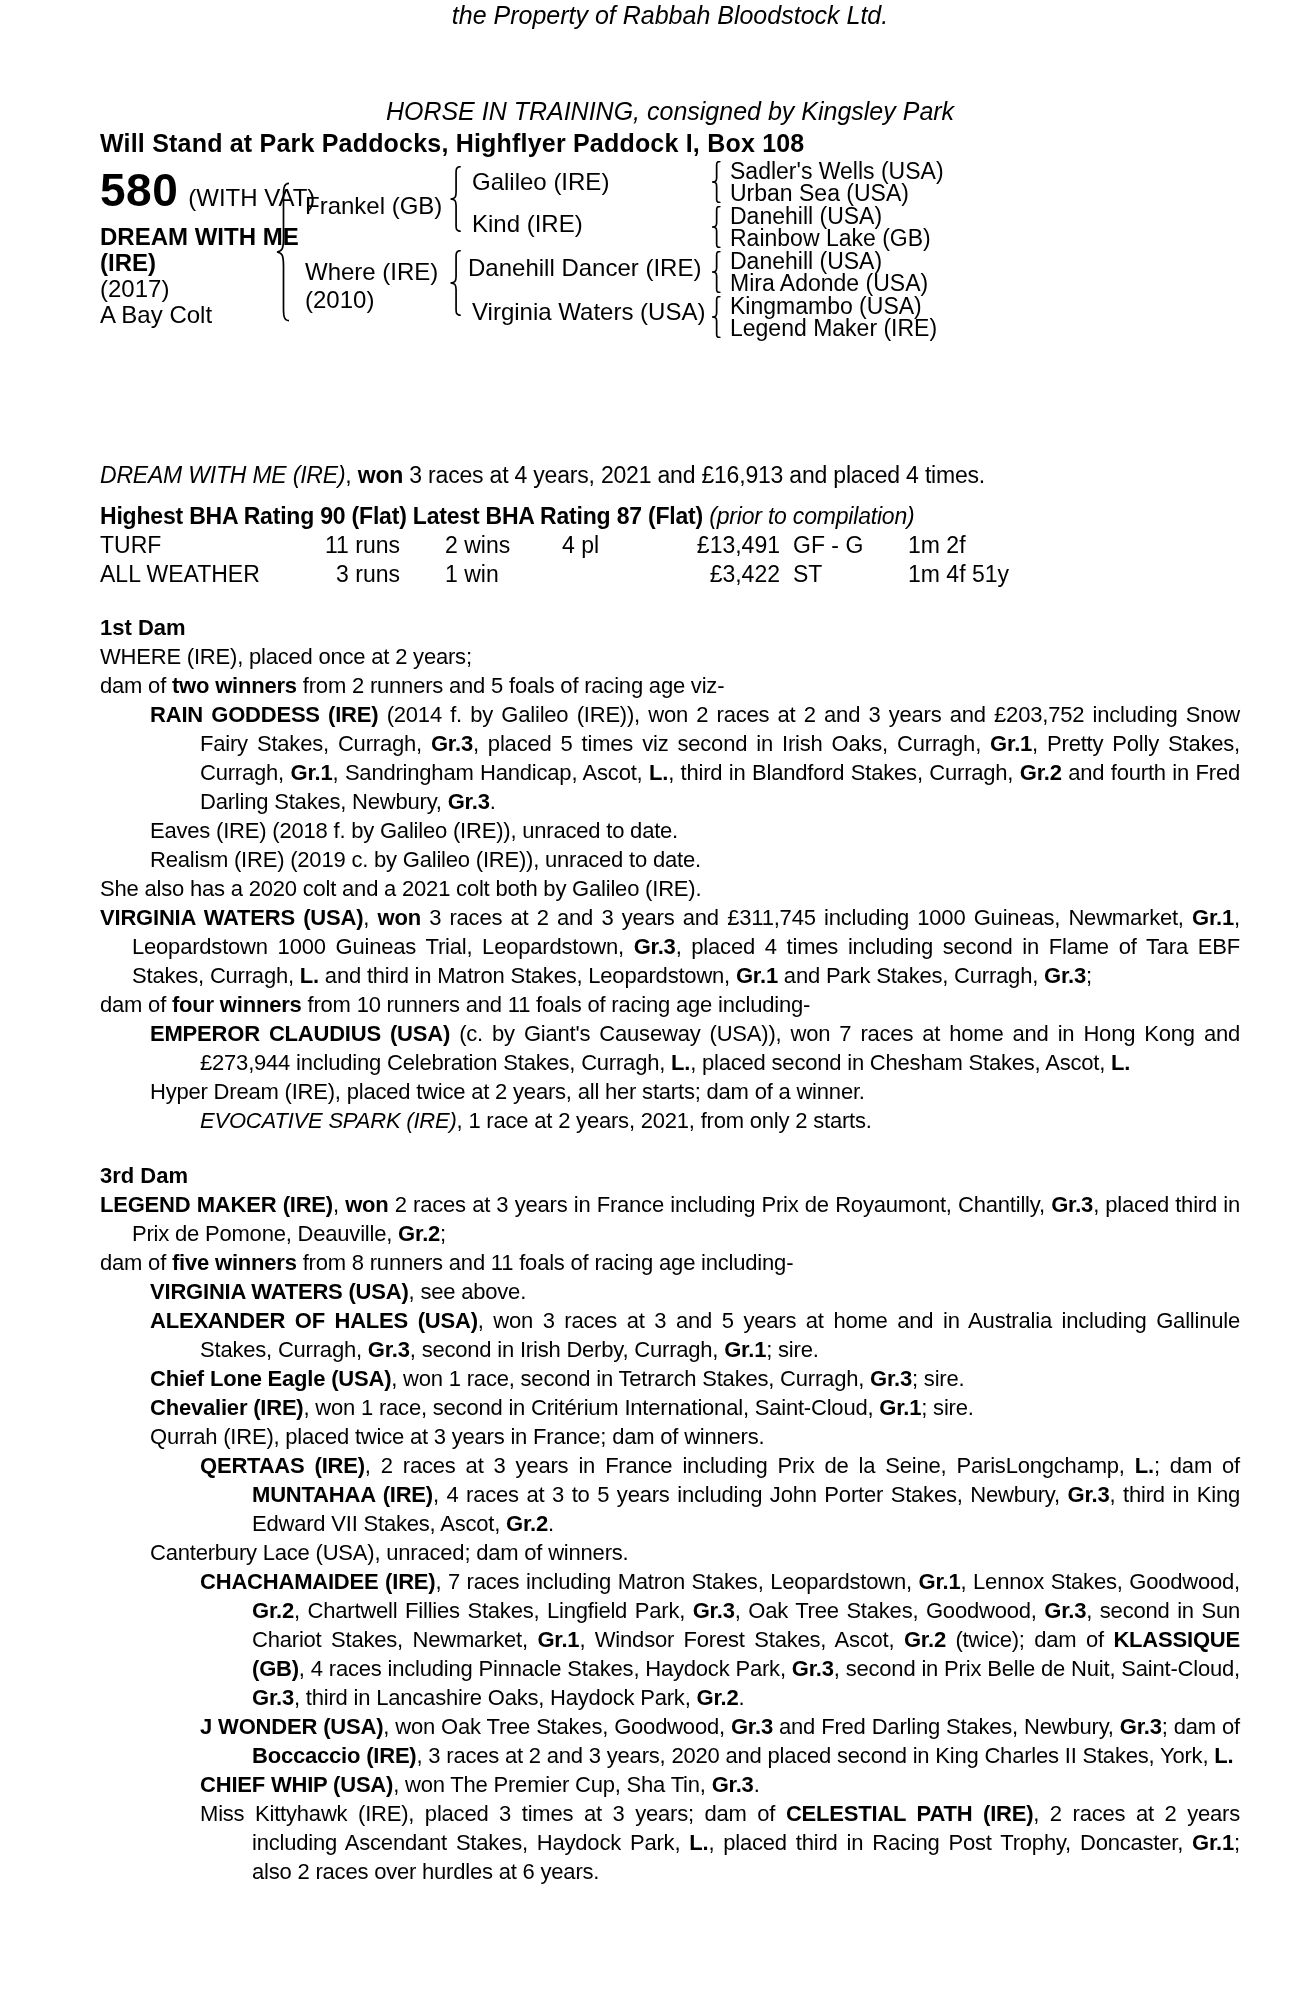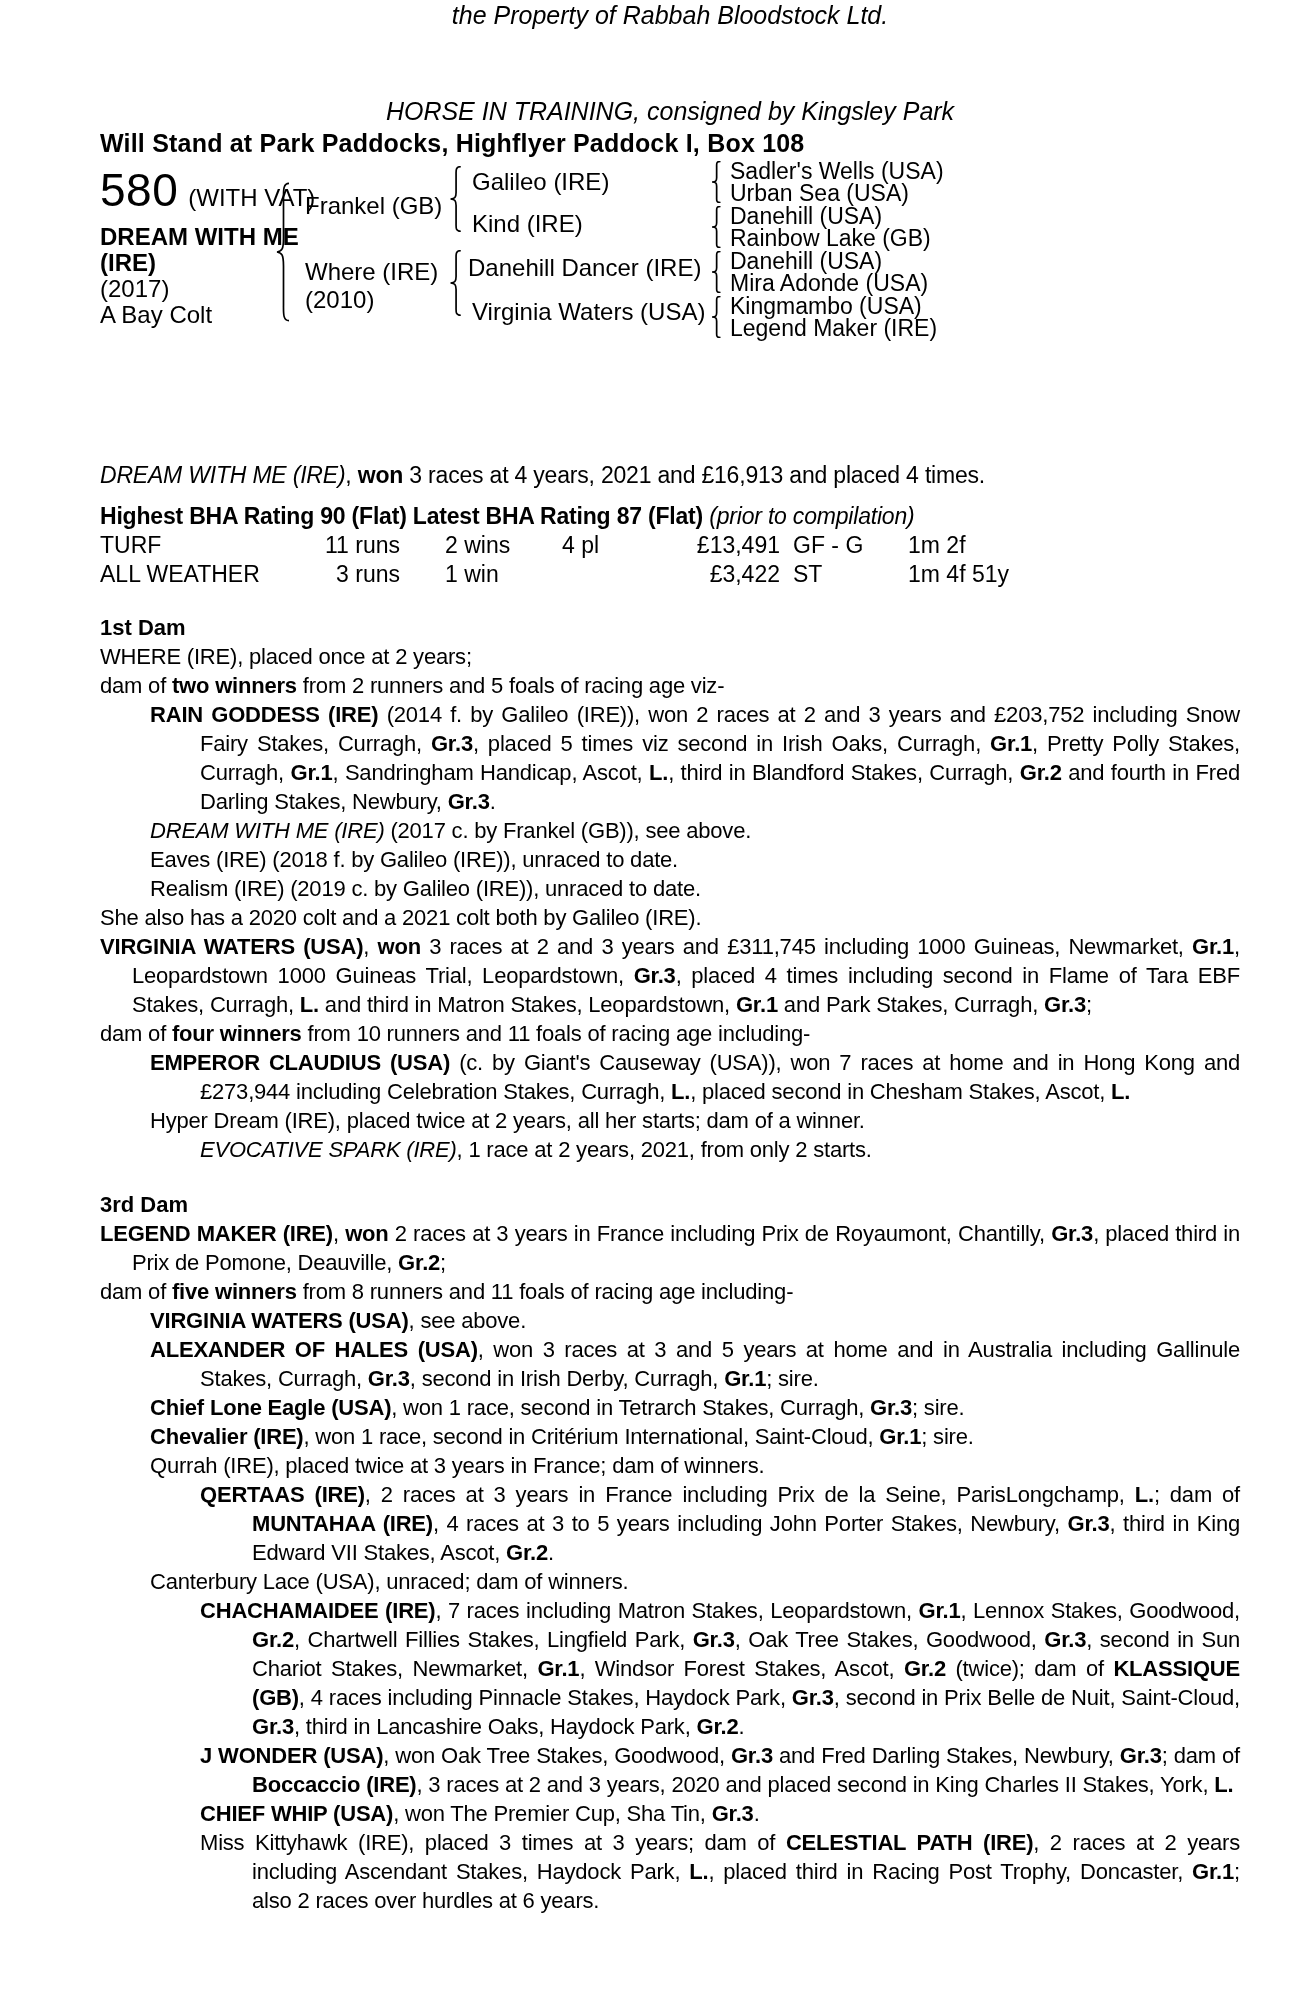--- a/index.html
+++ b/index.html
@@ -10,21 +10,21 @@
   .content{position:absolute;left:100px;top:0;width:1140px;}
 
   
   .title-line{text-align:center;font-style:italic;font-size:25px;line-height:30px;}
   .title-first{margin-top:66px;}
   .stand-line{font-weight:bold;font-size:25px;line-height:30px;margin-top:2px;letter-spacing:.2px;}
 
   
   .pedigree{position:relative;height:185px;margin-top:2px;font-size:24px;}
   .lot{position:absolute;left:0;top:6px;display:flex;align-items:baseline;gap:10px;}
-  .lot-number{font-size:46px;font-weight:normal;line-height:48px;letter-spacing:.5px;}
+  .lot-number{font-size:46px;font-weight:bold;line-height:48px;letter-spacing:.5px;}
   .lot-vat{font-size:24px;}
   .horse{position:absolute;left:0;top:64px;width:205px;line-height:26px;}
   .horse-name{font-weight:bold;font-size:24px;}
   .sire-group{position:absolute;left:205px;top:32px;line-height:28px;}
   .dam-group{position:absolute;left:205px;top:98px;line-height:28px;}
   .gen2{position:absolute;white-space:nowrap;}
   .g-galileo{left:372px;top:8px;}
   .g-kind{left:372px;top:50px;}
   .g-dancer{left:368px;top:94px;}
   .g-waters{left:372px;top:138px;}
@@ -172,21 +172,20 @@
       <span class="c5">£3,422</span>
       <span class="c6">ST</span>
       <span class="c7">1m 4f 51y</span>
     </div>
 
     <section class="sec-first">
       <h2>1st Dam</h2>
       <p class="cat l0"><span>WHERE (IRE), placed once at 2 years;</span></p>
       <p class="cat l0"><span>dam of </span><span class="st-b">two winners</span><span> from 2 runners and 5 foals of racing age viz-</span></p>
       <p class="cat l1"><span class="st-b">RAIN GODDESS (IRE)</span><span> (2014 f. by Galileo (IRE)), won 2 races at 2 and 3 years and £203,752 including Snow Fairy Stakes, Curragh, </span><span class="st-b">Gr.3</span><span>, placed 5 times viz second in Irish Oaks, Curragh, </span><span class="st-b">Gr.1</span><span>, Pretty Polly Stakes, Curragh, </span><span class="st-b">Gr.1</span><span>, Sandringham Handicap, Ascot, </span><span class="st-b">L.</span><span>, third in Blandford Stakes, Curragh, </span><span class="st-b">Gr.2</span><span> and fourth in Fred Darling Stakes, Newbury, </span><span class="st-b">Gr.3</span><span>.</span></p>
-      <p class="cat l1"><span class="st-i">DREAM WITH ME (IRE)</span><span> (2017 c. by Frankel (GB)), see above.</span></p>
       <p class="cat l1"><span>Eaves (IRE) (2018 f. by Galileo (IRE)), unraced to date.</span></p>
       <p class="cat l1"><span>Realism (IRE) (2019 c. by Galileo (IRE)), unraced to date.</span></p>
       <p class="cat l0"><span>She also has a 2020 colt and a 2021 colt both by Galileo (IRE).</span></p>
     </section>
 
     <section>
       <p class="cat l0"><span class="st-b">VIRGINIA WATERS (USA)</span><span>, </span><span class="st-b">won</span><span> 3 races at 2 and 3 years and £311,745 including 1000 Guineas, Newmarket, </span><span class="st-b">Gr.1</span><span>, Leopardstown 1000 Guineas Trial, Leopardstown, </span><span class="st-b">Gr.3</span><span>, placed 4 times including second in Flame of Tara EBF Stakes, Curragh, </span><span class="st-b">L.</span><span> and third in Matron Stakes, Leopardstown, </span><span class="st-b">Gr.1</span><span> and Park Stakes, Curragh, </span><span class="st-b">Gr.3</span><span>;</span></p>
       <p class="cat l0"><span>dam of </span><span class="st-b">four winners</span><span> from 10 runners and 11 foals of racing age including-</span></p>
       <p class="cat l1"><span class="st-b">EMPEROR CLAUDIUS (USA)</span><span> (c. by Giant's Causeway (USA)), won 7 races at home and in Hong Kong and £273,944 including Celebration Stakes, Curragh, </span><span class="st-b">L.</span><span>, placed second in Chesham Stakes, Ascot, </span><span class="st-b">L.</span></p>
       <p class="cat l1"><span>Hyper Dream (IRE), placed twice at 2 years, all her starts; dam of a winner.</span></p>

